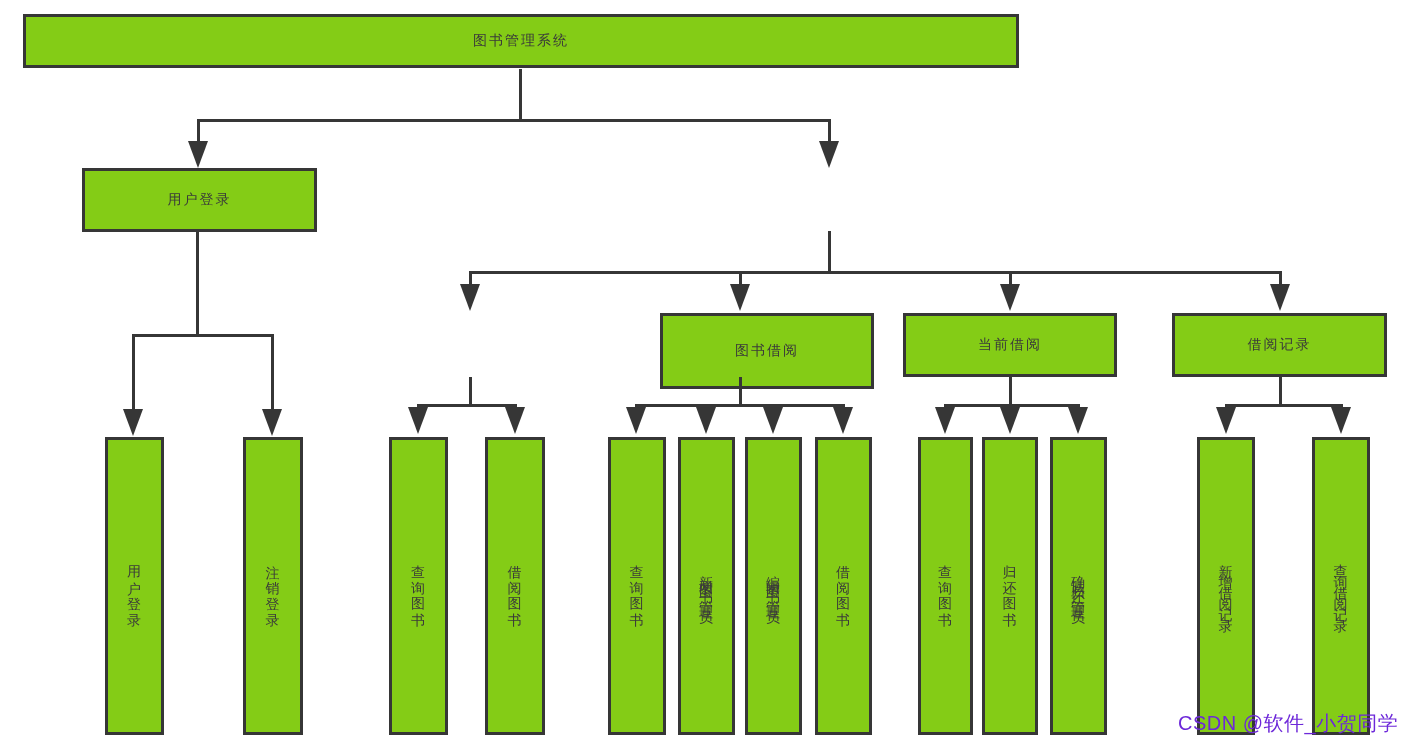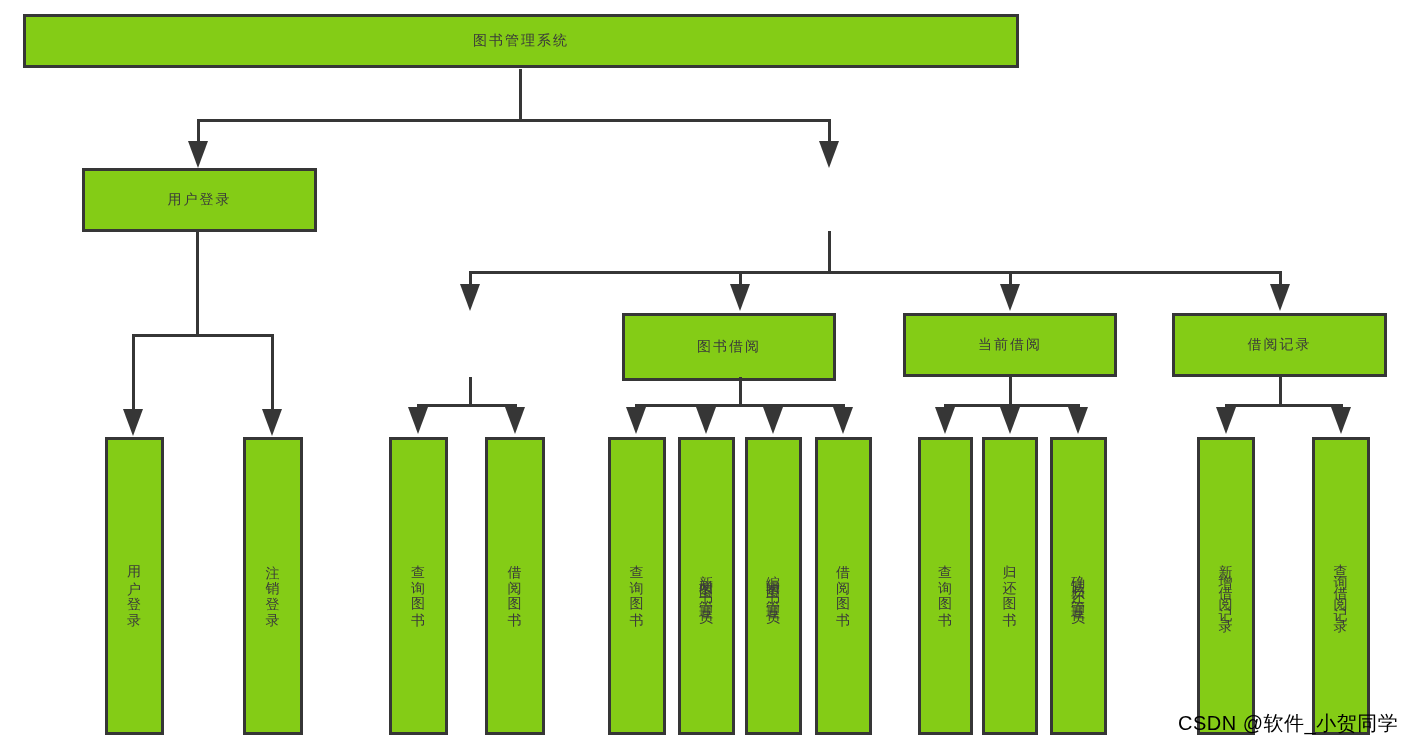--- a/index.html
+++ b/index.html
@@ -34,21 +34,21 @@
   .arr{
     position:absolute;width:0;height:0;
     border-left:10px solid transparent;
     border-right:10px solid transparent;
     border-top:27px solid #363636;
   }
   .watermark{
     position:absolute;
     left:1178px;top:710px;
     font-size:20px;
-    color:#000000;
+    color:#6d28d9;
     letter-spacing:0.5px;
     z-index:5;
     white-space:nowrap;
   }
 </style>
 </head>
 <body>
 
 <div id="canvas">
 
@@ -74,21 +74,21 @@
   <div class="lh" style="left:469px;top:271px;width:812px;height:3px"></div>
   <div class="lv" style="left:469px;top:271px;width:3px;height:14px"></div>
   <div class="arr" style="left:460px;top:284px"></div>
   <div class="lv" style="left:739px;top:271px;width:3px;height:14px"></div>
   <div class="arr" style="left:730px;top:284px"></div>
   <div class="lv" style="left:1009px;top:271px;width:3px;height:14px"></div>
   <div class="arr" style="left:1000px;top:284px"></div>
   <div class="lv" style="left:1279px;top:271px;width:3px;height:14px"></div>
   <div class="arr" style="left:1270px;top:284px"></div>
 
-  <div class="box" style="left:622px;top:313px;width:214px;height:68px">图书借阅</div>
+  <div class="box" style="left:660px;top:313px;width:214px;height:76px">图书借阅</div>
   <div class="box" style="left:1172px;top:313px;width:215px;height:64px">借阅记录</div>
   <div class="box" style="left:903px;top:313px;width:214px;height:64px">当前借阅</div>
 
   <div class="lv" style="left:469px;top:377px;width:3px;height:29px"></div>
   <div class="lh" style="left:417px;top:404px;width:100px;height:3px"></div>
   <div class="arr" style="left:408px;top:407px"></div>
   <div class="arr" style="left:505px;top:407px"></div>
 
   <div class="lv" style="left:739px;top:377px;width:3px;height:29px"></div>
   <div class="lh" style="left:635px;top:404px;width:210px;height:3px"></div>

